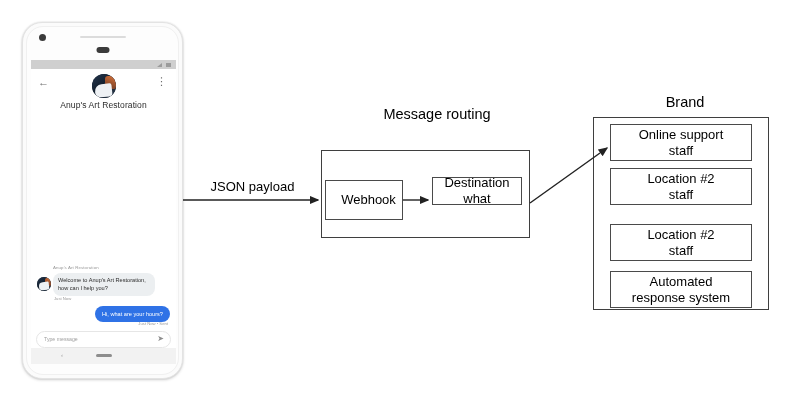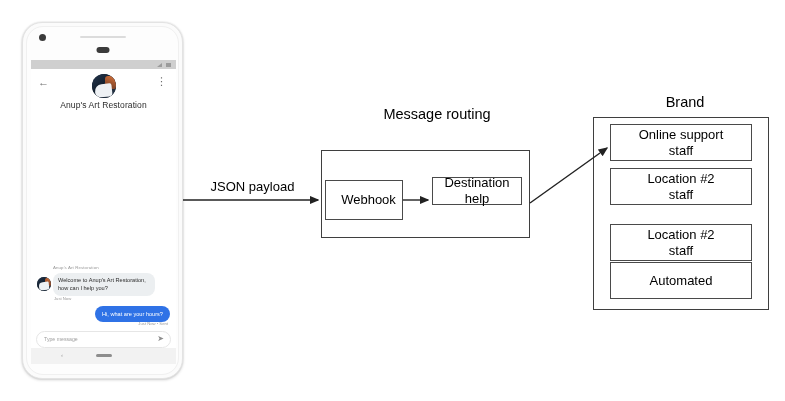--- a/index.html
+++ b/index.html
@@ -375,21 +375,21 @@
   }
   .brand-item {
     left: 610px;
     width: 142px;
     height: 37px;
     flex-direction: column;
   }
   #brand-item-0 { top: 124px; }
   #brand-item-1 { top: 168px; }
   #brand-item-2 { top: 224px; }
-  #brand-item-3 { top: 262px; }
+  #brand-item-3 { top: 271px; }
 
   #json-label {
     left: 190px;
     top: 178px;
     width: 125px;
     font-size: 13px;
   }
 
   #arrow-layer {
     position: absolute;
@@ -461,21 +461,21 @@
   <div>Message routing</div>
 </div>
 
 <div id="infra-outer" class="box box-outer"></div>
 
 <div id="webhook-box" class="box box-inner">Webhook</div>
 
 <div id="destination-box" class="box box-inner">
   <div>
     <div>Destination</div>
-    <div>help</div>
+    <div>what</div>
   </div>
 </div>
 
 <div id="brand-title-label" class="diagram-label">Brand</div>
 
 <div id="brand-outer" class="box box-outer"></div>
 
 <div id="brand-item-0" class="box box-inner brand-item">
   <div>Online support</div>
   <div>staff</div>
@@ -483,20 +483,21 @@
 <div id="brand-item-1" class="box box-inner brand-item">
   <div>Location #2</div>
   <div>staff</div>
 </div>
 <div id="brand-item-2" class="box box-inner brand-item">
   <div>Location #2</div>
   <div>staff</div>
 </div>
 <div id="brand-item-3" class="box box-inner brand-item">
   <div>Automated</div>
+  <div>response system</div>
 </div>
 
 <svg id="arrow-layer" viewBox="0 0 785 401" xmlns="http://www.w3.org/2000/svg">
   <defs>
     <marker id="arrowhead" markerWidth="7" markerHeight="7" refX="6" refY="3" orient="auto" markerUnits="strokeWidth">
       <path d="M0,0 L7,3 L0,6 z" fill="#222222"></path>
     </marker>
   </defs>
 
   <line x1="183" y1="200" x2="318" y2="200" stroke="#222222" stroke-width="1.4" marker-end="url(#arrowhead)"></line>

